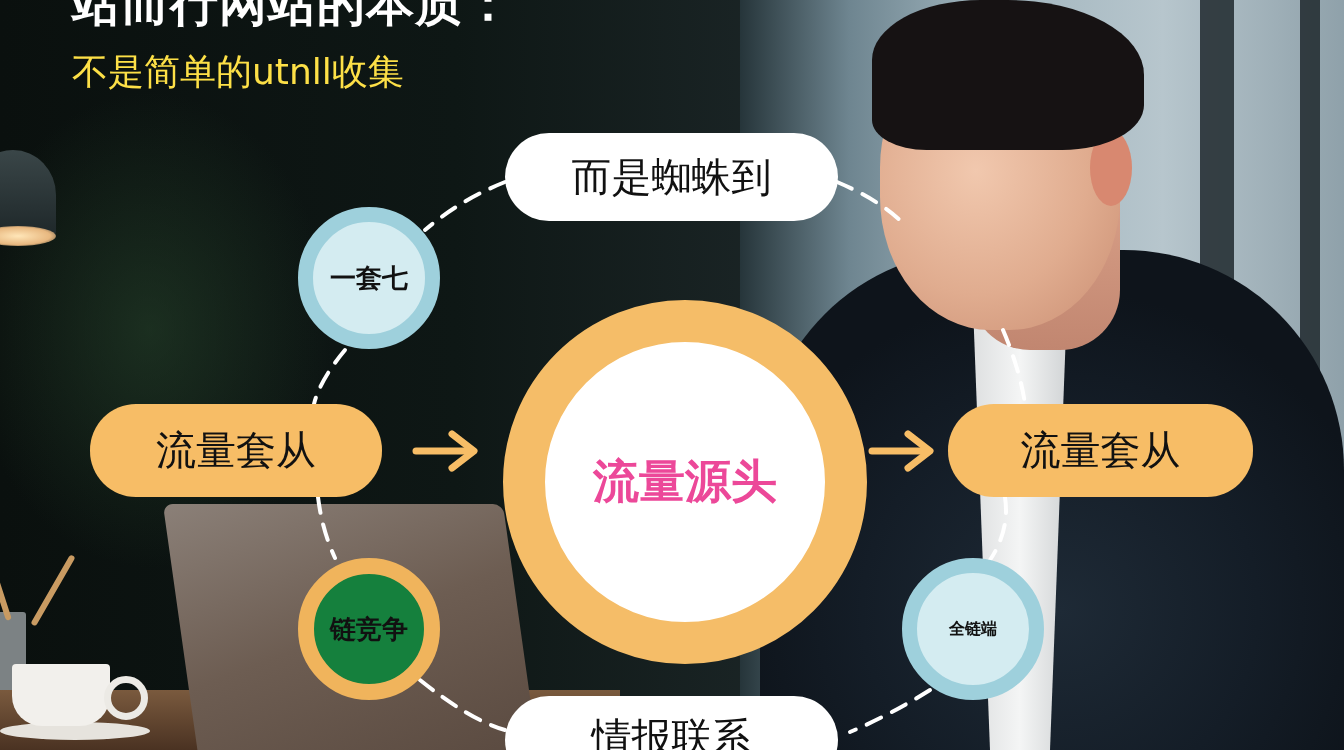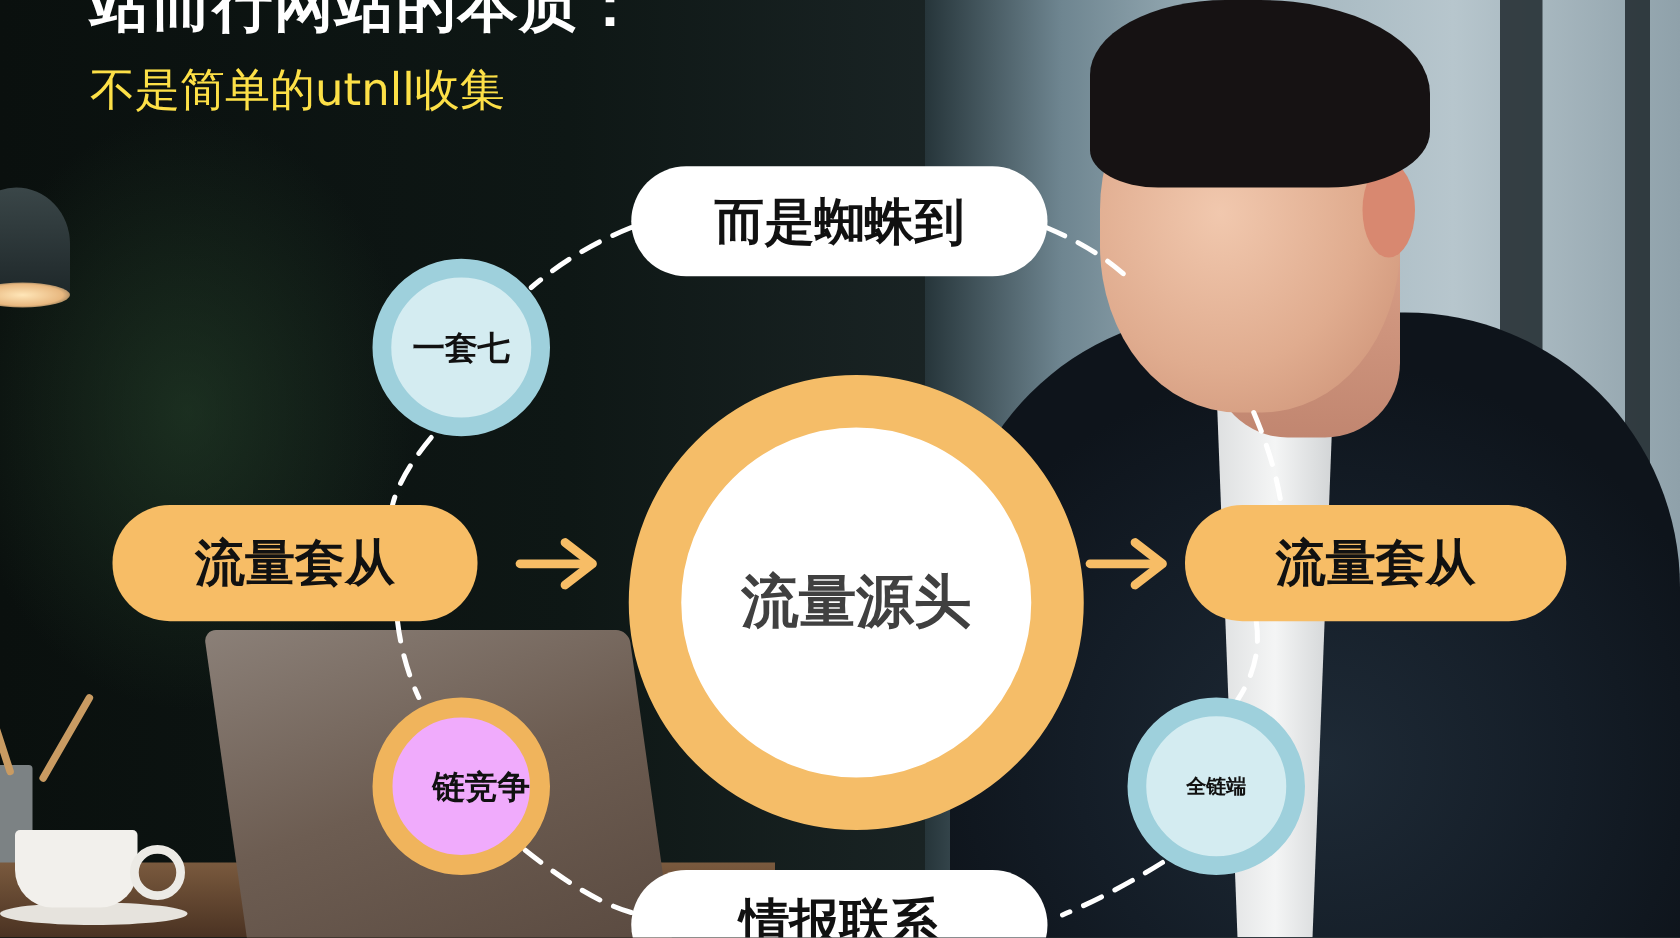--- a/index.html
+++ b/index.html
@@ -35,30 +35,30 @@
         background:radial-gradient(ellipse at 40% 45%,#f1c8ae 0%,#e0ac8f 55%,#c98d72 100%);}
   .ear{position:absolute;left:1090px;top:130px;width:42px;height:76px;border-radius:50%;background:#d88870;}
   .hair{position:absolute;left:872px;top:0;width:272px;height:150px;background:#161213;
         border-radius:40% 50% 30% 20%;}
 
   
   .headline{position:absolute;left:72px;top:-28px;color:#fff;font-weight:bold;font-size:48px;letter-spacing:1px;white-space:nowrap;}
   .subtitle{position:absolute;left:72px;top:48px;color:#fde047;font-size:36px;white-space:nowrap;}
   svg.lines{position:absolute;left:0;top:0;}
   .pill{position:absolute;display:flex;align-items:center;justify-content:center;
-        border-radius:46px;font-weight:bold;color:#111;white-space:nowrap;}
+        border-radius:46px;font-weight:normal;color:#111;white-space:nowrap;}
   .pill.orange{background:#f7bd66;}
   .pill.white{background:#fff;}
   .circle{position:absolute;border-radius:50%;display:flex;align-items:center;justify-content:center;
           color:#111;white-space:nowrap;font-weight:bold;}
   .circle.blue{background:#d4ecf1;border:15px solid #9ed0dc;}
-  .circle.orangering{background:#f0abfc;border:16px solid #f0b45c;justify-content:flex-end;}
+  .circle.orangering{background:#15803d;border:16px solid #f0b45c;}
   .center{position:absolute;left:503px;top:300px;width:280px;height:280px;border-radius:50%;
           background:#fff;border:42px solid #f5bd68;display:flex;align-items:center;justify-content:center;
-          font-size:46px;font-weight:bold;color:#404040;}
+          font-size:46px;font-weight:bold;color:#ec4899;}
   .arrow{position:absolute;}
 </style>
 </head>
 <body>
 
 <div class="bg">
   <div class="bg-left"></div>
   <div class="bg-right"></div>
   <div class="window-bar" style="left:1200px"></div>
   <div class="window-bar" style="left:1300px;width:20px"></div>

